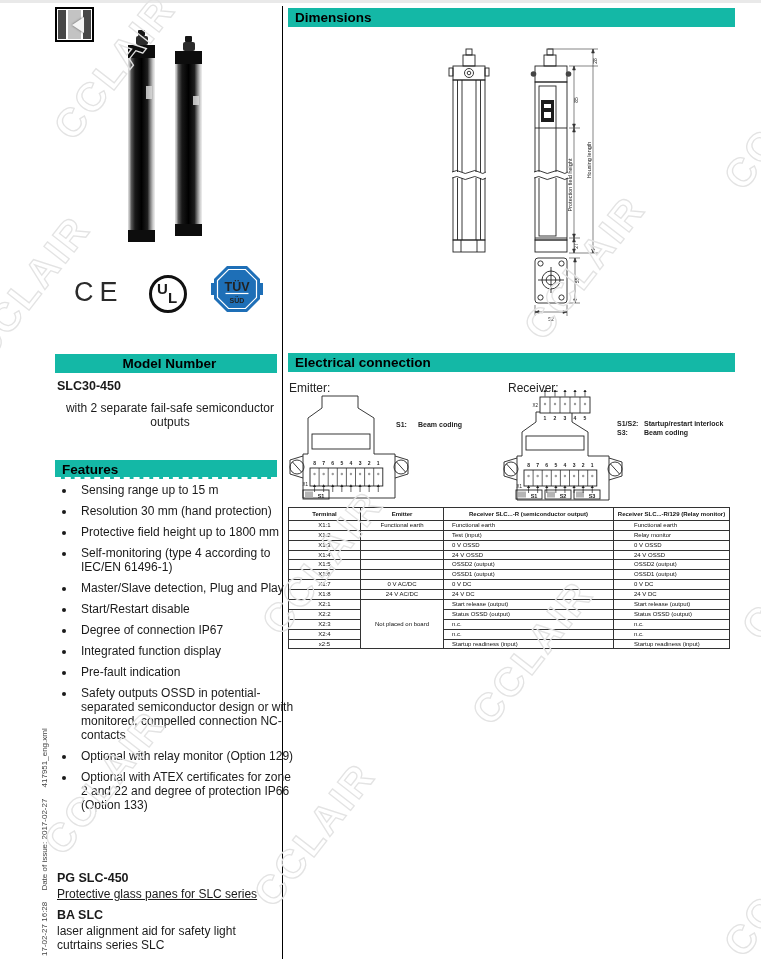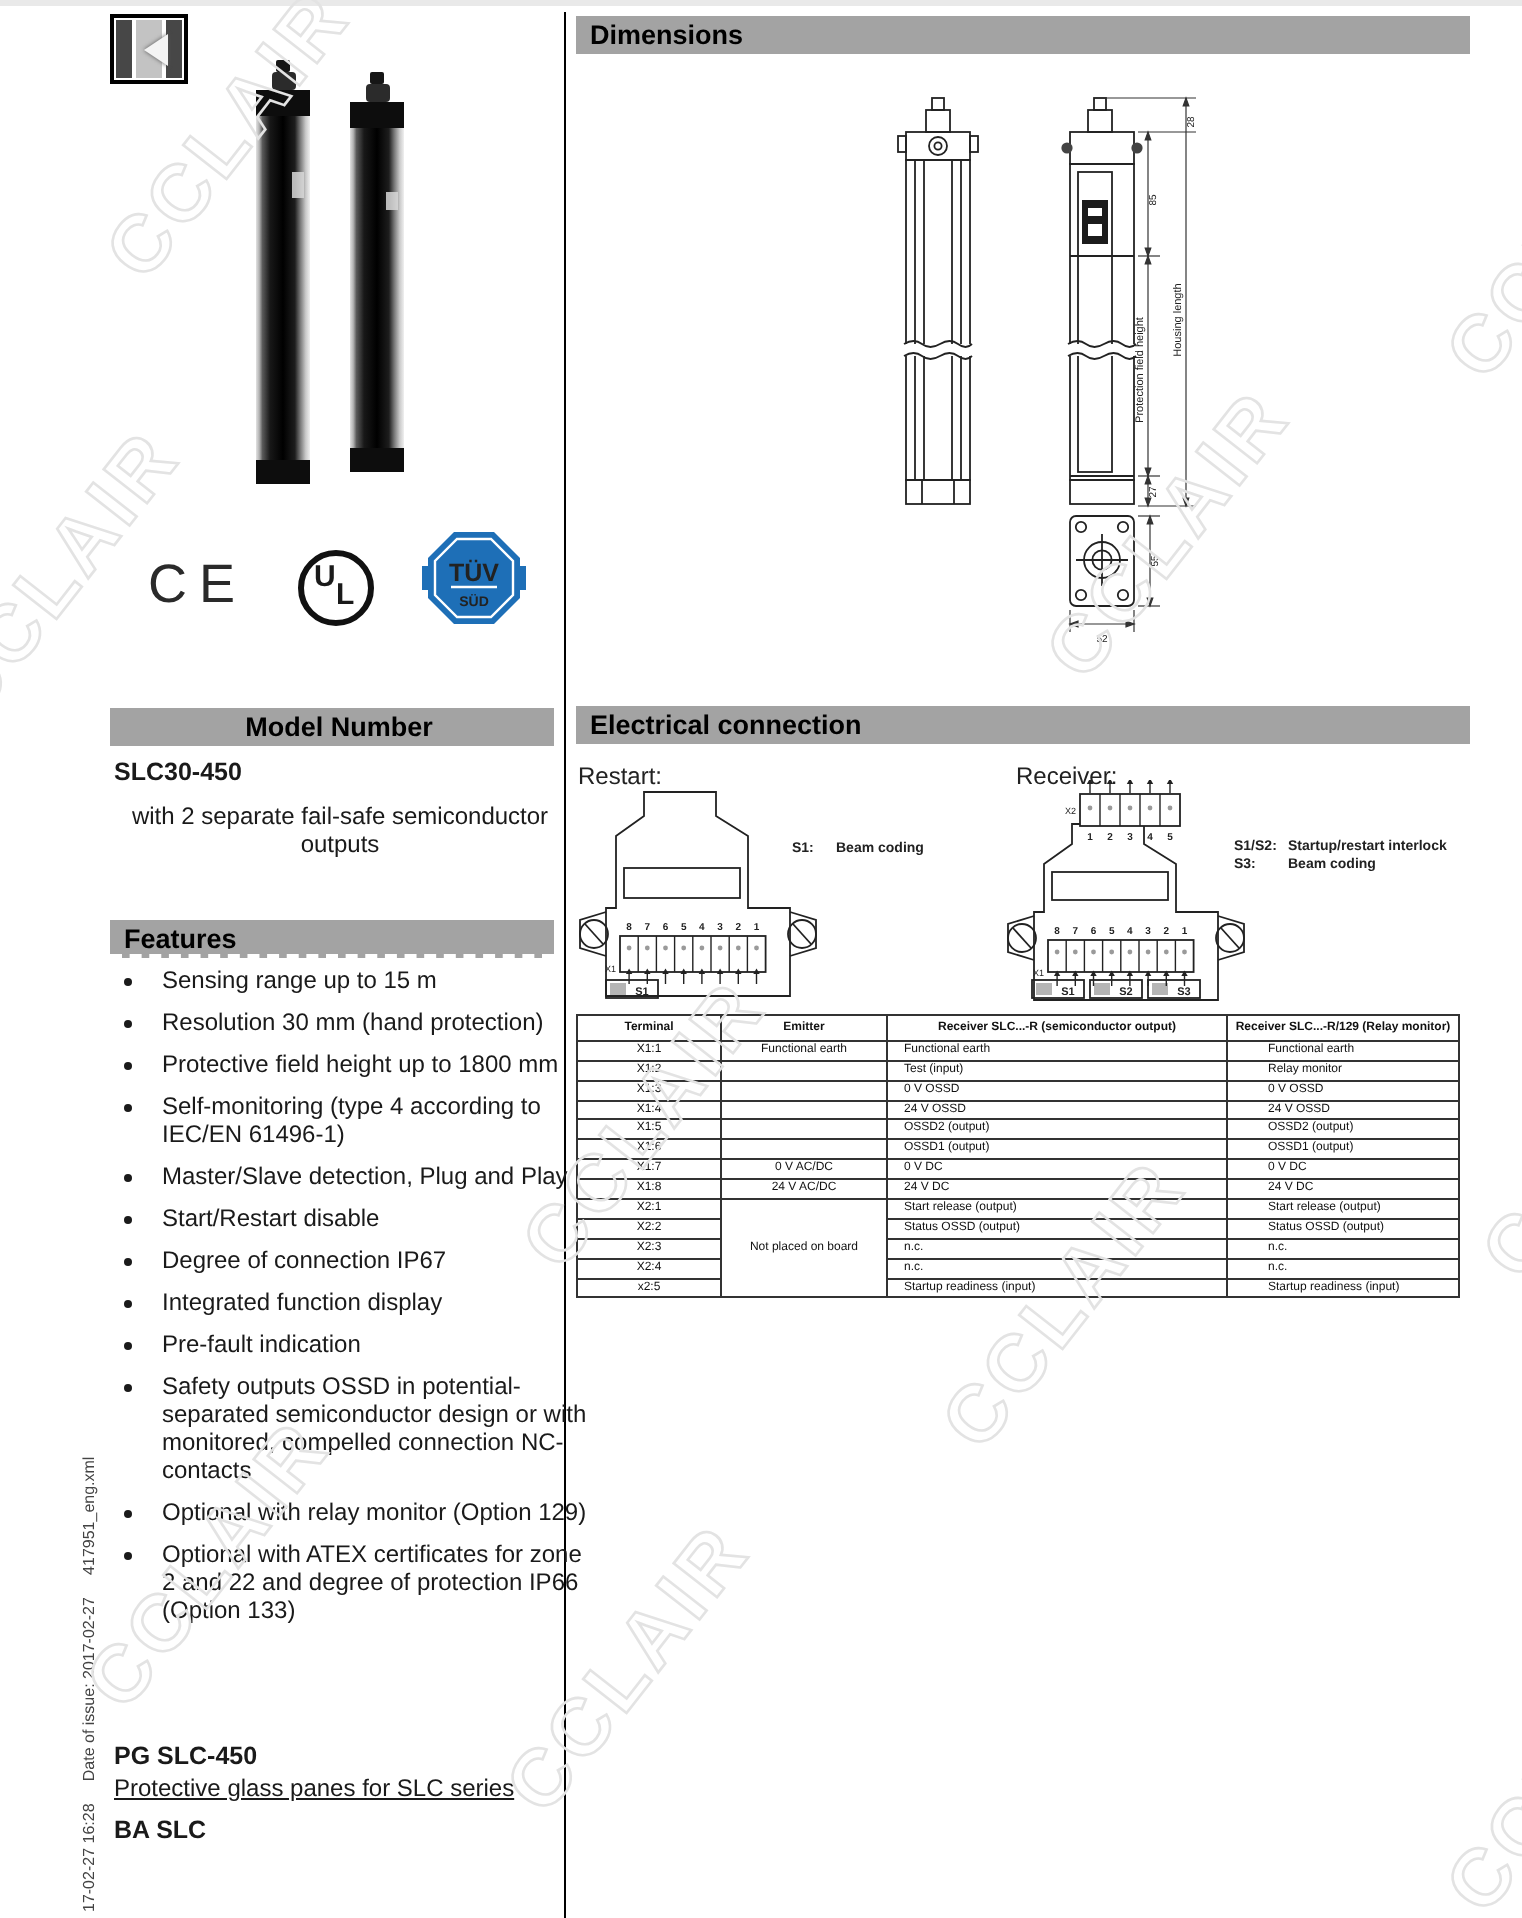--- a/index.html
+++ b/index.html
@@ -37,21 +37,21 @@
   .bar .chip{position:absolute;width:6px;height:13px;background:#d8d8d8;opacity:.85;}
   .bar .foot{height:12px;background:#0d0d0d;}
 
   .ce-mark{left:74px;top:277px;font-size:27px;letter-spacing:6px;color:#2a2a2a;}
   .ul-mark{left:149px;top:275px;width:38px;height:38px;border:3px solid #111;border-radius:50%;
            box-sizing:border-box;position:absolute;}
   .ul-mark .u{position:absolute;left:5px;top:2px;font-size:15px;font-weight:bold;}
   .ul-mark .l{position:absolute;left:16px;top:11px;font-size:15px;font-weight:bold;}
 
   
-  .section-bar{position:absolute;background:#a3a3a3;height:19px;line-height:19px;
+  .section-bar{position:absolute;background:#14b8a6;height:19px;line-height:19px;
                font-size:13.5px;font-weight:bold;color:#000;padding-left:7px;box-sizing:border-box;}
   .w-left{width:222px;left:55px;}
   .w-right{width:447px;left:288px;}
   .dashed-bottom{border-bottom:2px dashed #fff;}
 
   .txt{position:absolute;font-size:12px;line-height:14px;}
   .bold{font-weight:bold;}
 
   
   .features-list{left:62px;top:483px;width:224px;margin:0;padding:0 0 0 14px;list-style:disc;}
@@ -155,20 +155,21 @@
       <li>Integrated function display</li>
       <li>Pre-fault indication</li>
       <li>Safety outputs OSSD in potential-separated semiconductor design or with monitored, compelled connection NC-contacts</li>
       <li>Optional with relay monitor (Option 129)</li>
       <li>Optional with ATEX certificates for zone 2 and 22 and degree of protection IP66 (Option 133)</li>
     </ul>
 
   <div class="txt bold" style="left:57px;top:871px;font-size:12.5px;">PG SLC-450</div>
   <div class="txt" style="left:57px;top:887px;width:222px;text-decoration:underline;">Protective glass panes for SLC series</div>
   <div class="txt bold" style="left:57px;top:908px;font-size:12.5px;">BA SLC</div>
+  <div class="txt" style="left:57px;top:924px;width:212px;">laser alignment aid for safety light cutrtains series SLC</div>
 
   <div class="section-bar w-right" style="top:8px;">Dimensions</div>
 
   <svg class="abs" style="left:420px;top:40px;" width="210" height="300" viewBox="0 0 210 300">
     <g stroke="#222" stroke-width="0.9" fill="none">
 
       <rect x="46" y="9" width="6" height="6"></rect>
       <rect x="43" y="15" width="12" height="11"></rect>
       <rect x="33" y="26" width="32" height="14"></rect>
       <rect x="29" y="28" width="4" height="8"></rect>
@@ -246,21 +247,21 @@
     <text font-size="5" transform="rotate(-90 158,60)" x="158" y="60" text-anchor="middle">85</text>
     <text font-size="5.5" transform="rotate(-90 151.5,145)" x="151.5" y="145" text-anchor="middle">Protection field height</text>
     <text font-size="5.5" transform="rotate(-90 170.5,120)" x="170.5" y="120" text-anchor="middle">Housing length</text>
     <text font-size="5" transform="rotate(-90 158,206)" x="158" y="206" text-anchor="middle">27</text>
     <text font-size="5" transform="rotate(-90 159,240.5)" x="159" y="240.5" text-anchor="middle">55</text>
     <text font-size="5" x="131" y="281" text-anchor="middle">52</text>
   </svg>
 
   <div class="section-bar w-right" style="top:353px;">Electrical connection</div>
 
-  <div class="abs conn-label" style="left:289px;top:381px;">Restart:</div>
+  <div class="abs conn-label" style="left:289px;top:381px;">Emitter:</div>
   <svg class="abs" style="left:288px;top:394px;" width="122" height="108" viewBox="0 0 122 108">
     <g stroke="#222" stroke-width="0.9" fill="none">
       <path d="M34,2 H70 V14 L86,24 V60 H107 V104 H15 V60 H20 L20,24 L34,14 Z"></path>
       <rect x="24" y="40" width="58" height="15"></rect>
       <path d="M15,62 L2,66 L2,80 L15,84"></path>
       <path d="M107,62 L120,66 L120,80 L107,84"></path>
       <circle cx="9" cy="73" r="7"></circle>
         <line x1="4.5" y1="68" x2="13.5" y2="78"></line>
       <circle cx="113" cy="73" r="7"></circle>
         <line x1="108.5" y1="68" x2="117.5" y2="78"></line>

